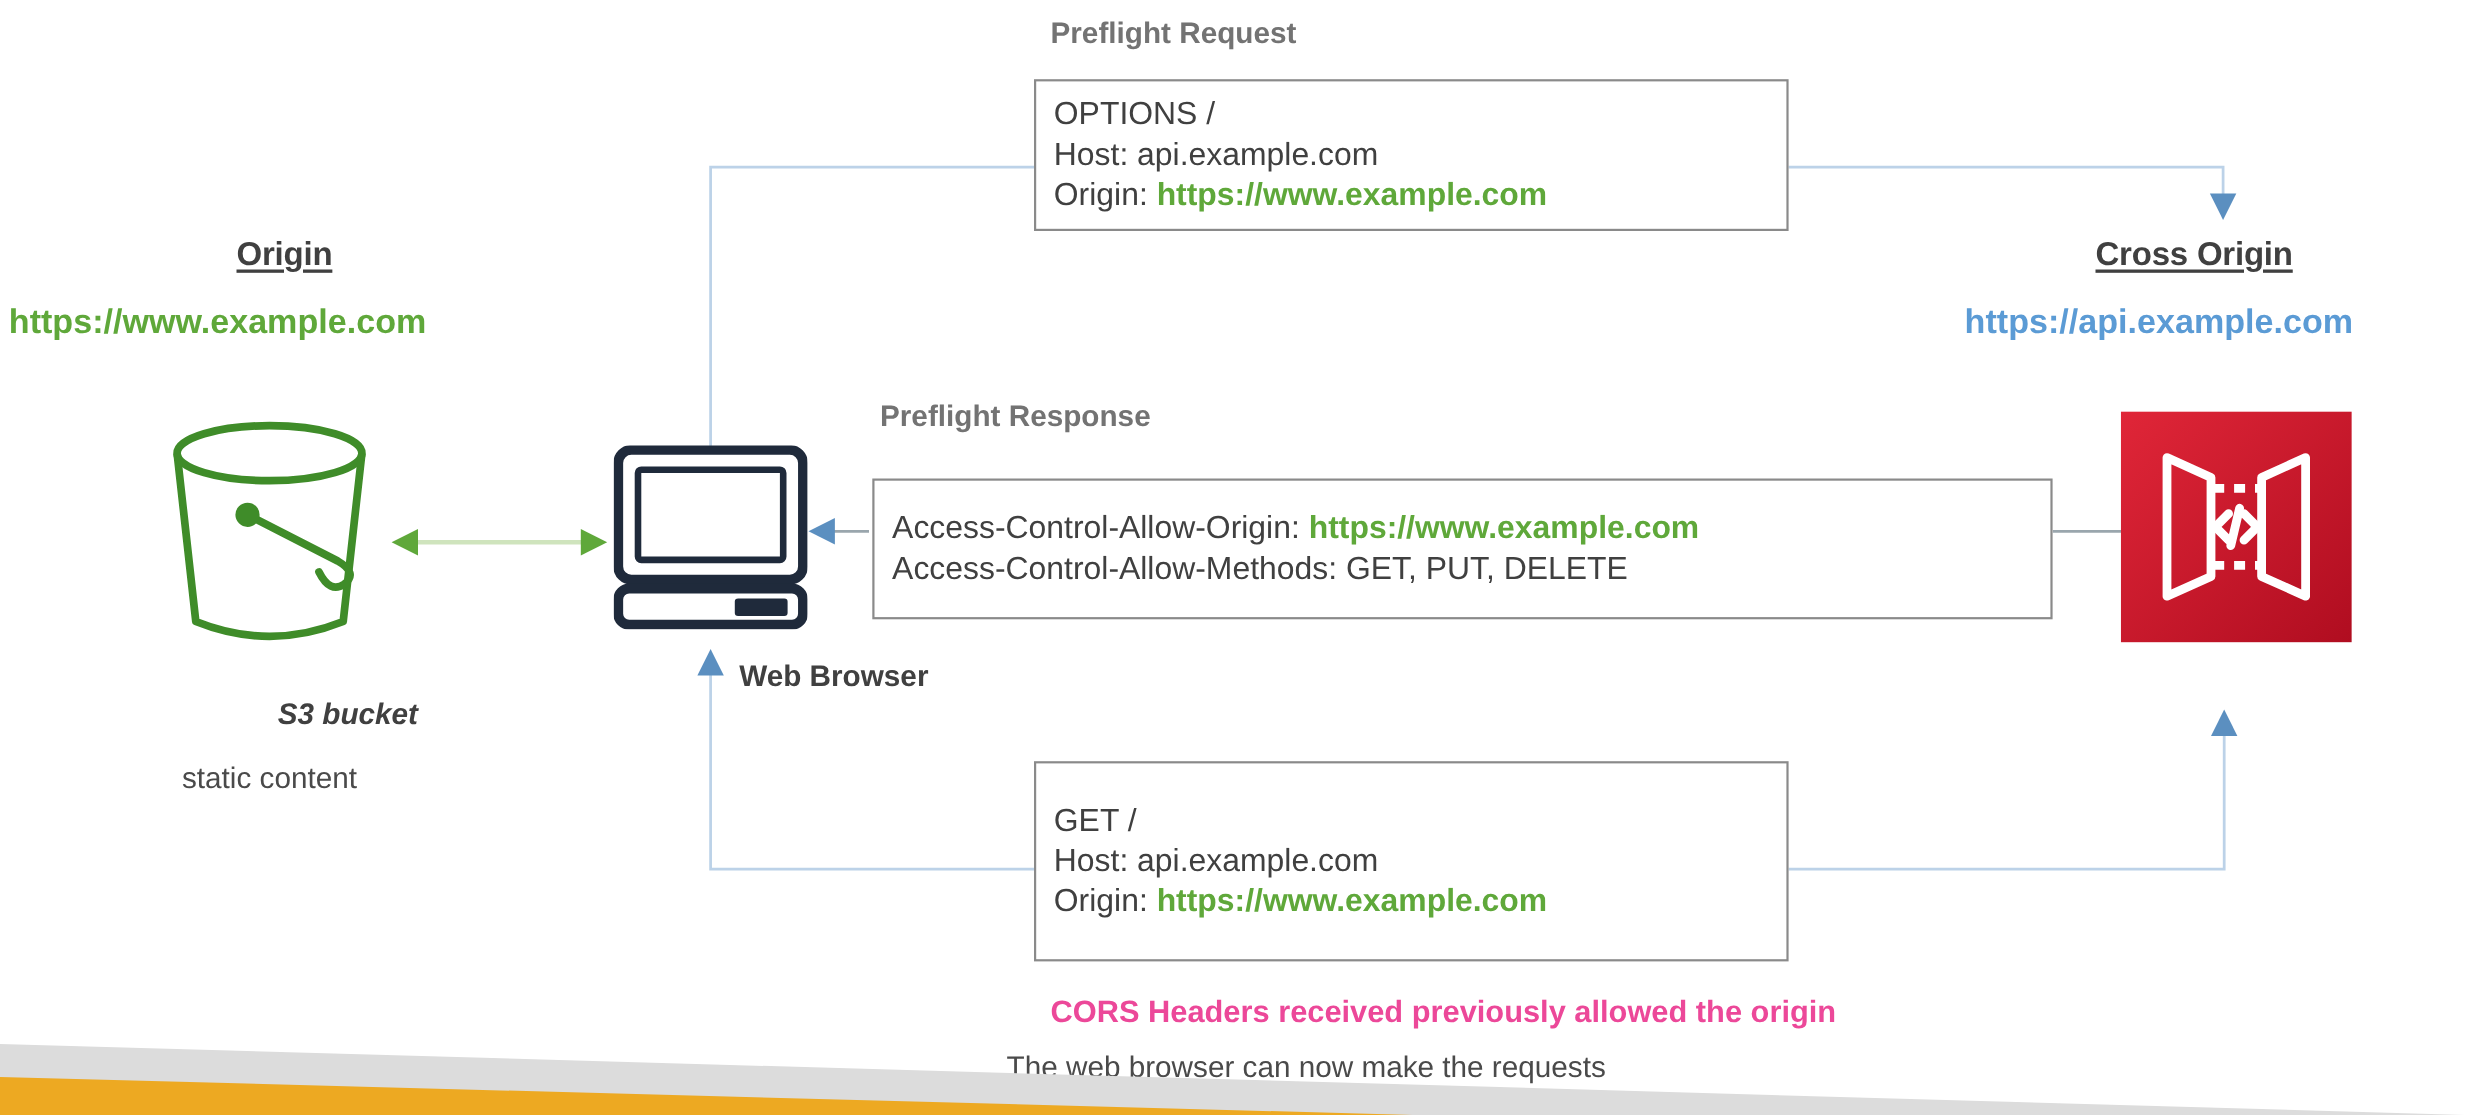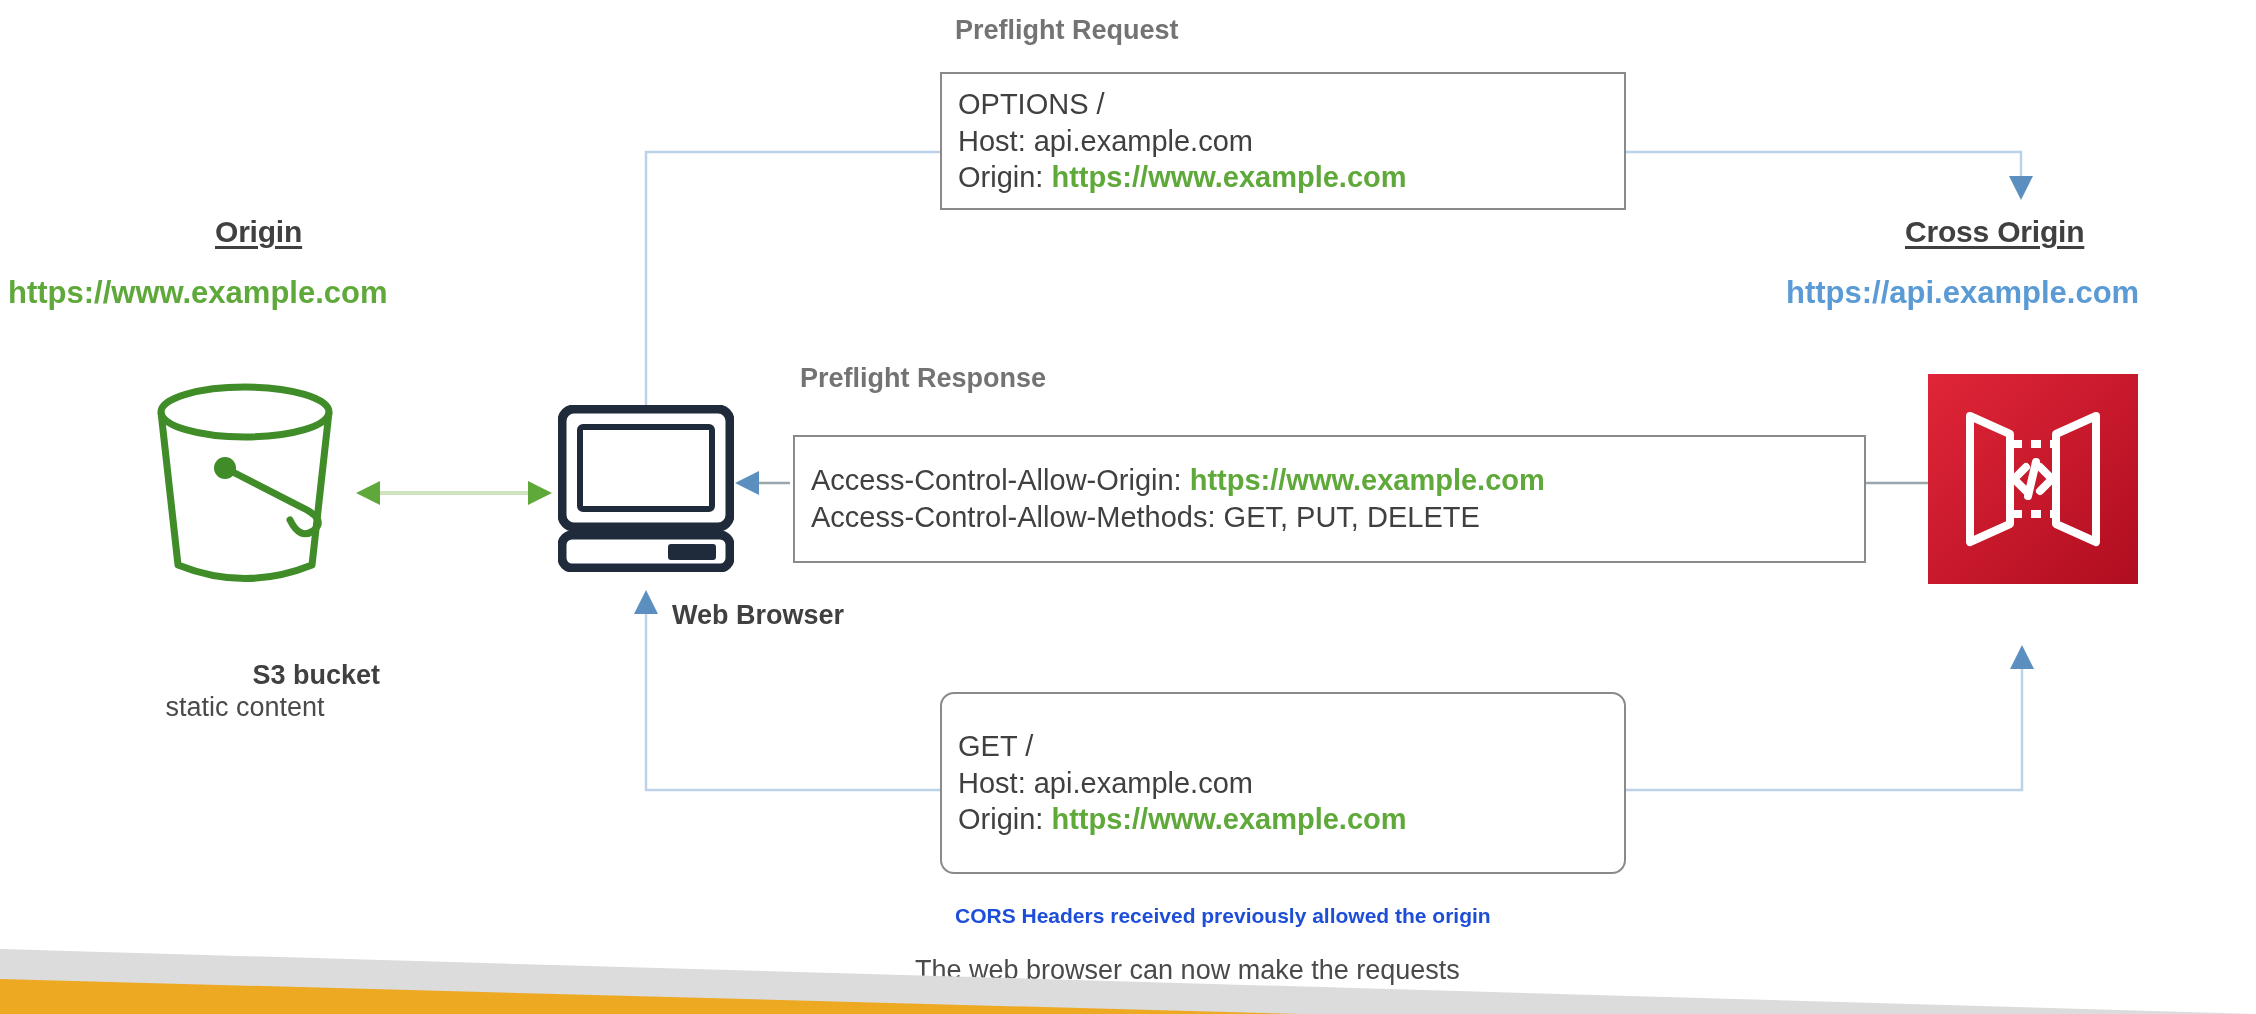--- a/index.html
+++ b/index.html
@@ -48,22 +48,22 @@
     white-space: nowrap;
   }
   .section-title {
     font-weight: bold;
     font-size: 27px;
     color: #737373;
     white-space: nowrap;
   }
   .caption-bold {
     font-weight: bold;
-    font-size: 21px;
-    color: #1d4ed8;
+    font-size: 28px;
+    color: #ec4899;
     white-space: nowrap;
   }
   .caption-reg {
     font-weight: normal;
     font-size: 27px;
     color: #4a4a4a;
     white-space: nowrap;
   }
   .node-title {
     font-weight: bold;
@@ -138,21 +138,21 @@
 
   <div class="abs lbl-head lbl-underline" style="left:215px;top:215px;">Origin</div>
   <div class="abs url-green" style="left:8px;top:275px;">https://www.example.com</div>
 
   <svg class="abs" style="left:140px;top:380px;width:210px;height:215px;" viewBox="0 0 210 215">
     <ellipse cx="105" cy="32" rx="84" ry="25" fill="none" stroke="#3f8c29" stroke-width="7"></ellipse>
     <path d="M 21 32 L 38 185 Q 105 212 172 185 L 189 32" fill="none" stroke="#3f8c29" stroke-width="7" stroke-linejoin="round"></path>
     <path d="M 85 88 L 167 130 Q 186 141 173 151 Q 160 160 150 140" fill="none" stroke="#3f8c29" stroke-width="7" stroke-linecap="round"></path>
     <circle cx="85" cy="88" r="11" fill="#3f8c29"></circle>
   </svg>
-  <div class="abs node-title" style="left:110px;top:660px;width:270px;">S3 bucket</div>
+  <div class="abs node-title" style="left:110px;top:634px;width:270px;font-style:italic;">S3 bucket</div>
   <div class="abs node-sub" style="left:110px;top:692px;width:270px;">static content</div>
 
   <svg class="abs" style="left:558px;top:405px;width:176px;height:167px;" viewBox="0 0 176 167">
     <rect x="4" y="4" width="168" height="118" rx="12" ry="12" fill="#ffffff" stroke="#1f2a3b" stroke-width="9"></rect>
     <rect x="22" y="22" width="132" height="82" rx="3" ry="3" fill="#ffffff" stroke="#1f2a3b" stroke-width="6"></rect>
     <rect x="4" y="130" width="168" height="33" rx="10" ry="10" fill="#ffffff" stroke="#1f2a3b" stroke-width="9"></rect>
     <rect x="110" y="139" width="48" height="16" rx="3" ry="3" fill="#1f2a3b"></rect>
   </svg>
   <div class="abs node-title" style="left:672px;top:600px;">Web Browser</div>
 
@@ -192,21 +192,21 @@
   <div class="abs section-title" style="left:800px;top:363px;">Preflight Response</div>
   <div class="abs msgbox" style="left:793px;top:420px;width:1073px;height:128px;margin-top:15px;">
     <div class="msgline">
       <span>Access-Control-Allow-Origin: </span><span class="hl">https://www.example.com</span>
     </div>
     <div class="msgline">
       <span>Access-Control-Allow-Methods: GET, PUT, DELETE</span><span class="hl"></span>
     </div>
   </div>
 
-  <div class="abs msgbox" style="left:940px;top:692px;width:686px;height:182px;border-radius:14px;">
+  <div class="abs msgbox" style="left:940px;top:692px;width:686px;height:182px;">
     <div class="msgline">
       <span>GET /</span><span class="hl"></span>
     </div>
     <div class="msgline">
       <span>Host: api.example.com</span><span class="hl"></span>
     </div>
     <div class="msgline">
       <span>Origin: </span><span class="hl">https://www.example.com</span>
     </div>
   </div>

